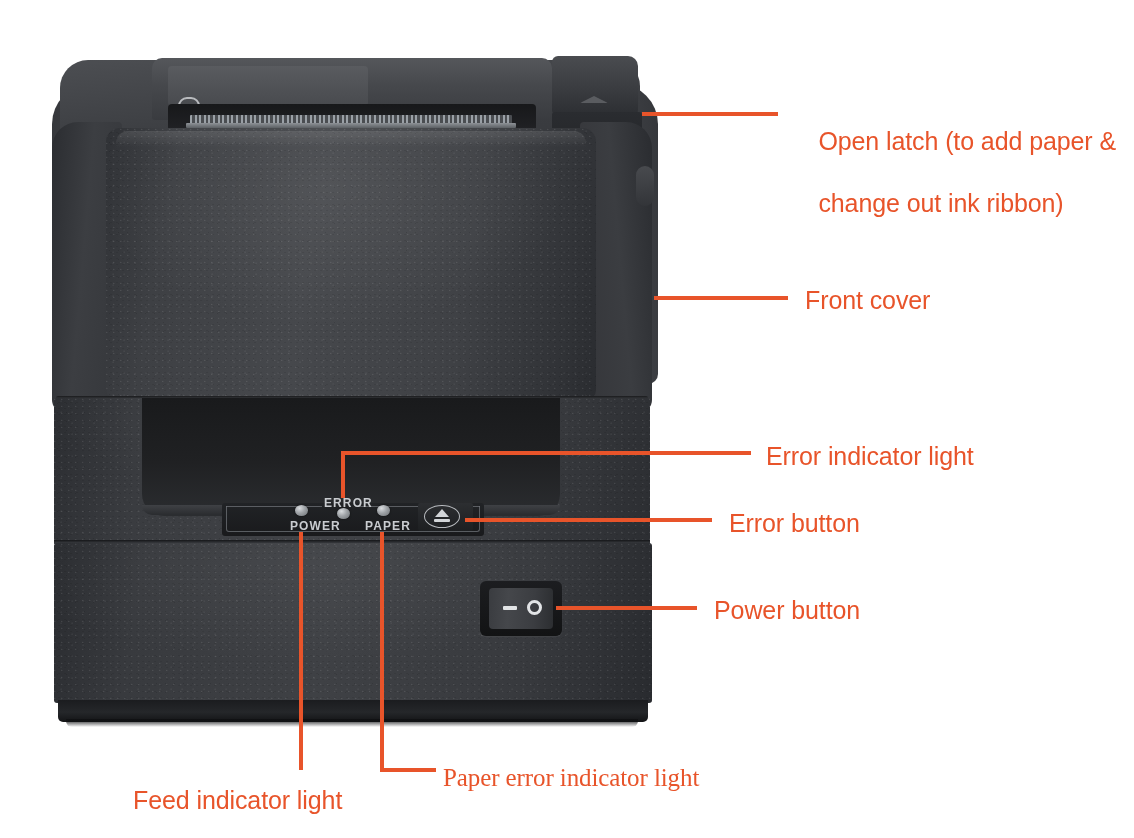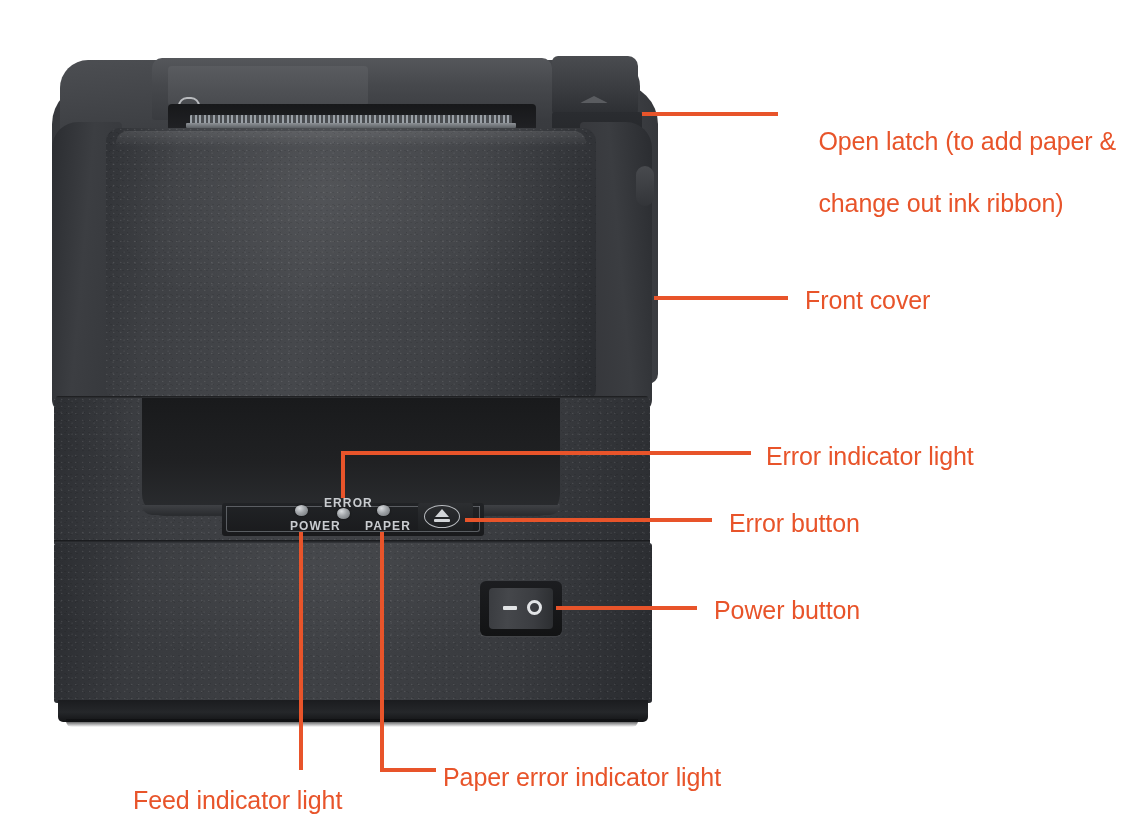--- a/index.html
+++ b/index.html
@@ -485,17 +485,17 @@
   </div>
 
   <div class="callout-label" style="left:766px; top:441px;">Error indicator light</div>
 
   <div class="callout-label" style="left:805px; top:285px;">Front cover</div>
 
   <div class="callout-label" style="left:729px; top:508px;">Error button</div>
 
   <div class="callout-label" style="left:714px; top:595px;">Power button</div>
 
-  <div class="callout-label" style="left:443px; top:762px;">Paper error indicator light</div>
+  <div class="callout-label" style="left:443px; top:762px;font-family:Liberation Serif, serif;">Paper error indicator light</div>
 
   <div class="callout-label" style="left:133px; top:785px;">Feed indicator light</div>
 
 </div>
 
 </body></html>

